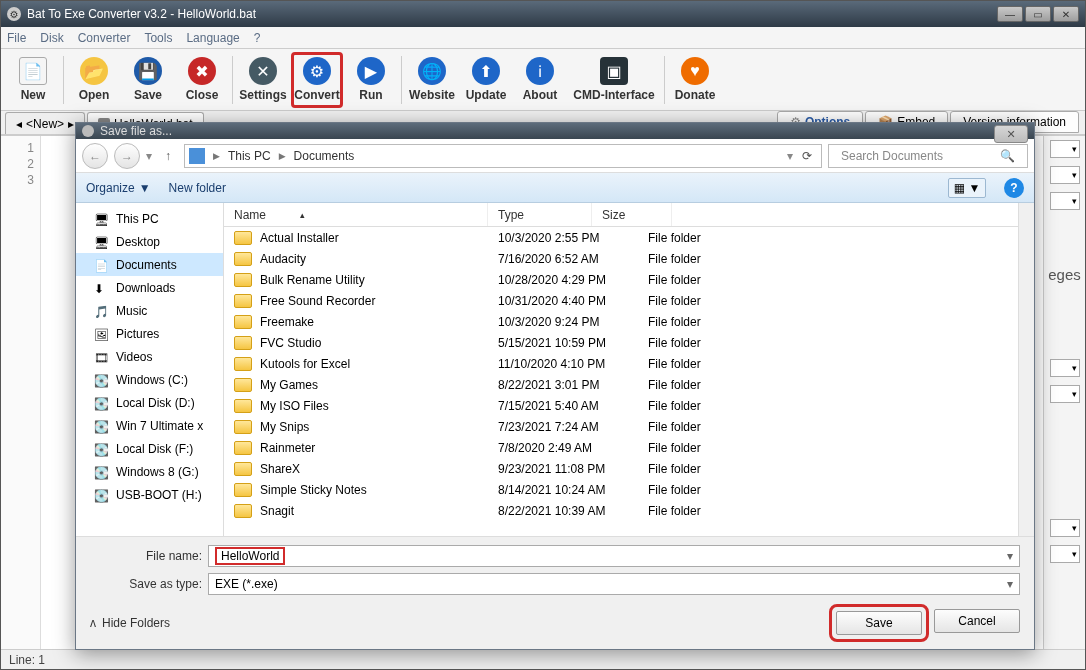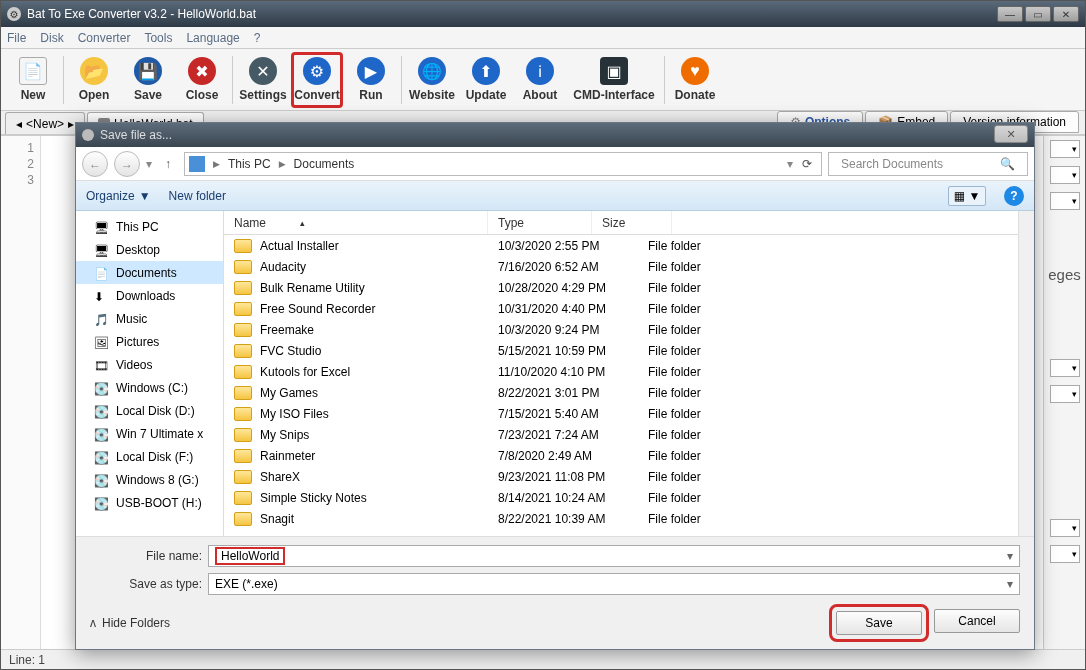--- a/index.html
+++ b/index.html
@@ -31,21 +31,21 @@
 .editor-area { flex:1; display:flex; background:#fff; border-top:1px solid #ccc; }
 .gutter { width:40px; background:#fafafa; border-right:1px solid #ddd; text-align:right; padding:4px 6px; color:#888; line-height:16px;}
 .code { flex:1; }
 .side-panel { width:42px; background:#f4f4f4; border-left:1px solid #ccc; padding:4px; display:flex; flex-direction:column; gap:8px; align-items:center;}
 .sp-box { width:30px; height:18px; border:1px solid #aaa; background:#fff; display:flex; align-items:center; justify-content:flex-end; font-size:9px; padding-right:2px;}
 
 .statusbar { height:20px; background:#f0f0f0; border-top:1px solid #ccc; display:flex; align-items:center; padding:0 8px; color:#444; font-size:11px;}
 
 
 .dialog { position:absolute; left:75px; top:122px; width:960px; height:528px; background:#fff; border:1px solid #6b7785; box-shadow:0 4px 20px rgba(0,0,0,.4); display:flex; flex-direction:column;}
-.dlg-title { height:24px; background:linear-gradient(#5d6c7b,#3a4651); color:#ddd; display:flex; align-items:center; padding:0 6px; }
+.dlg-title { height:16px; background:linear-gradient(#5d6c7b,#3a4651); color:#ddd; display:flex; align-items:center; padding:0 6px; }
 .dlg-title .gear { width:12px; height:12px; background:#bbb; border-radius:50%; margin-right:6px;}
 .dlg-close { position:absolute; right:6px; top:2px; width:34px; height:18px; background:linear-gradient(#d6d6d6,#bcbcbc); border:1px solid #888; border-radius:3px; display:flex; align-items:center; justify-content:center; font-size:11px; color:#555;}
 .dlg-nav { height:34px; border-bottom:1px solid #ddd; display:flex; align-items:center; padding:0 6px; gap:6px;}
 .navbtn { width:26px; height:26px; border:1px solid #bbb; border-radius:50%; background:linear-gradient(#fefefe,#e4e4e4); display:flex; align-items:center; justify-content:center; color:#888;}
 .navup { width:20px; height:20px; display:flex; align-items:center; justify-content:center; color:#555;}
 .addrbar { flex:1; height:24px; border:1px solid #bbb; background:#fff; display:flex; align-items:center; padding:0 4px; gap:4px;}
 .addrbar .seg { display:flex; align-items:center; gap:4px; color:#333;}
 .addrbar .tri { color:#777; font-size:9px; margin:0 4px;}
 .addr-ref { width:20px; color:#555; display:flex; justify-content:center;}
 .searchbox { width:200px; height:24px; border:1px solid #bbb; background:#fff; display:flex; align-items:center; padding:0 12px; color:#888; justify-content:space-between;}

